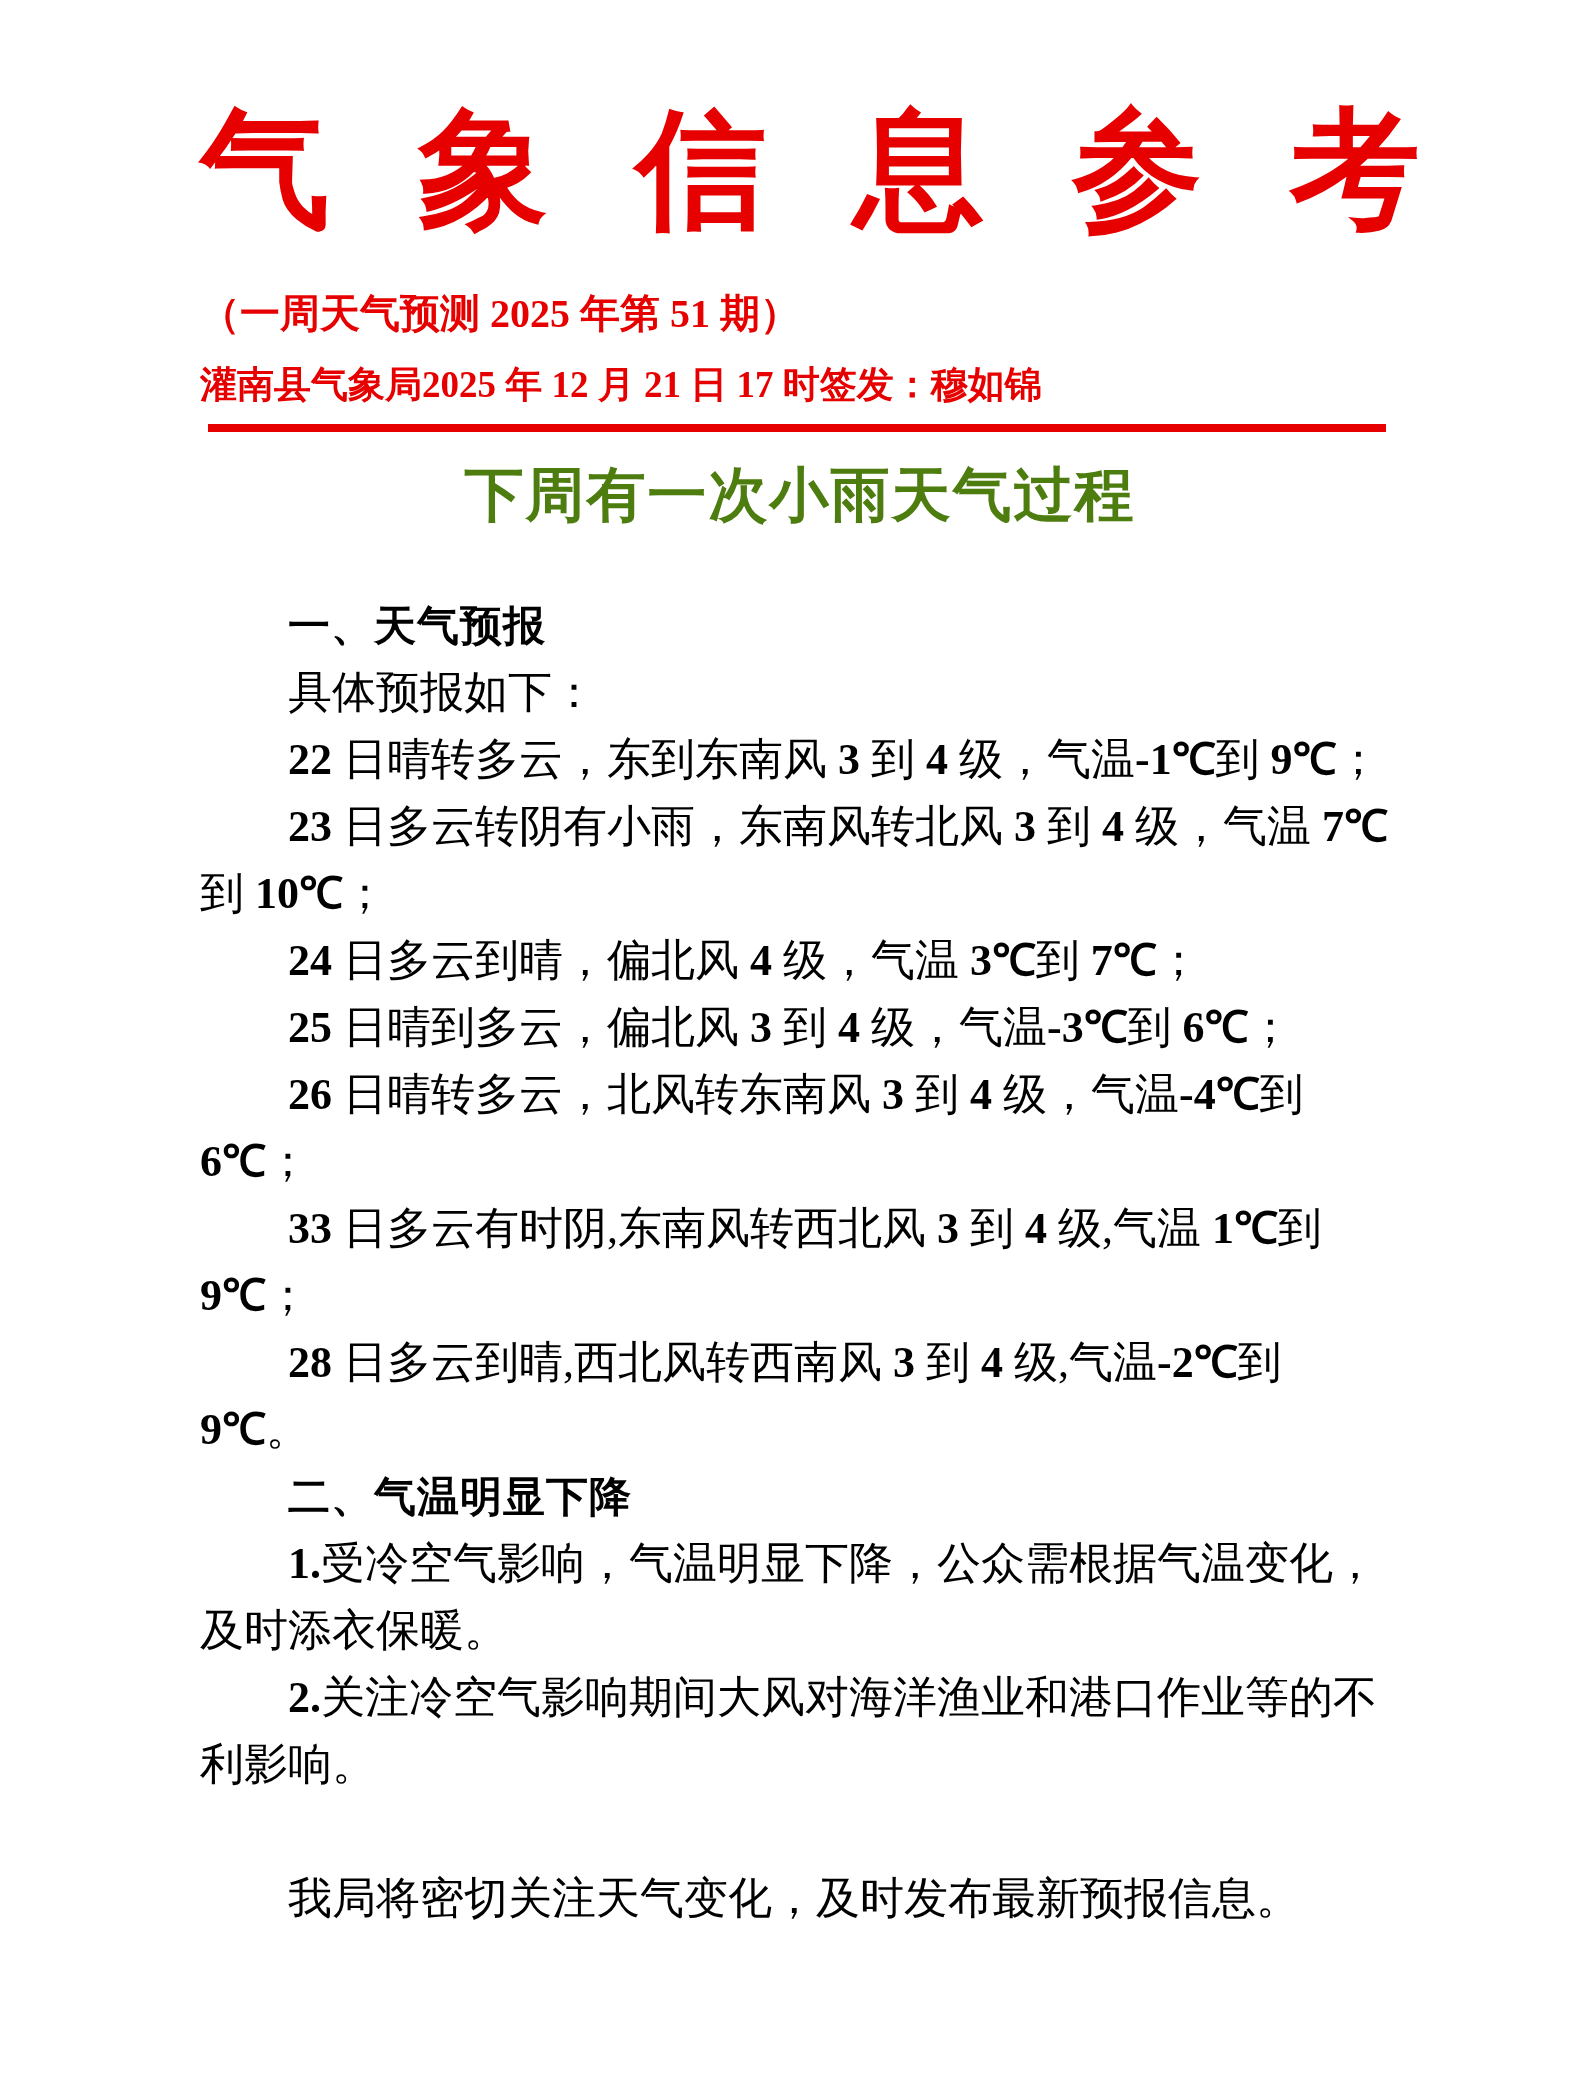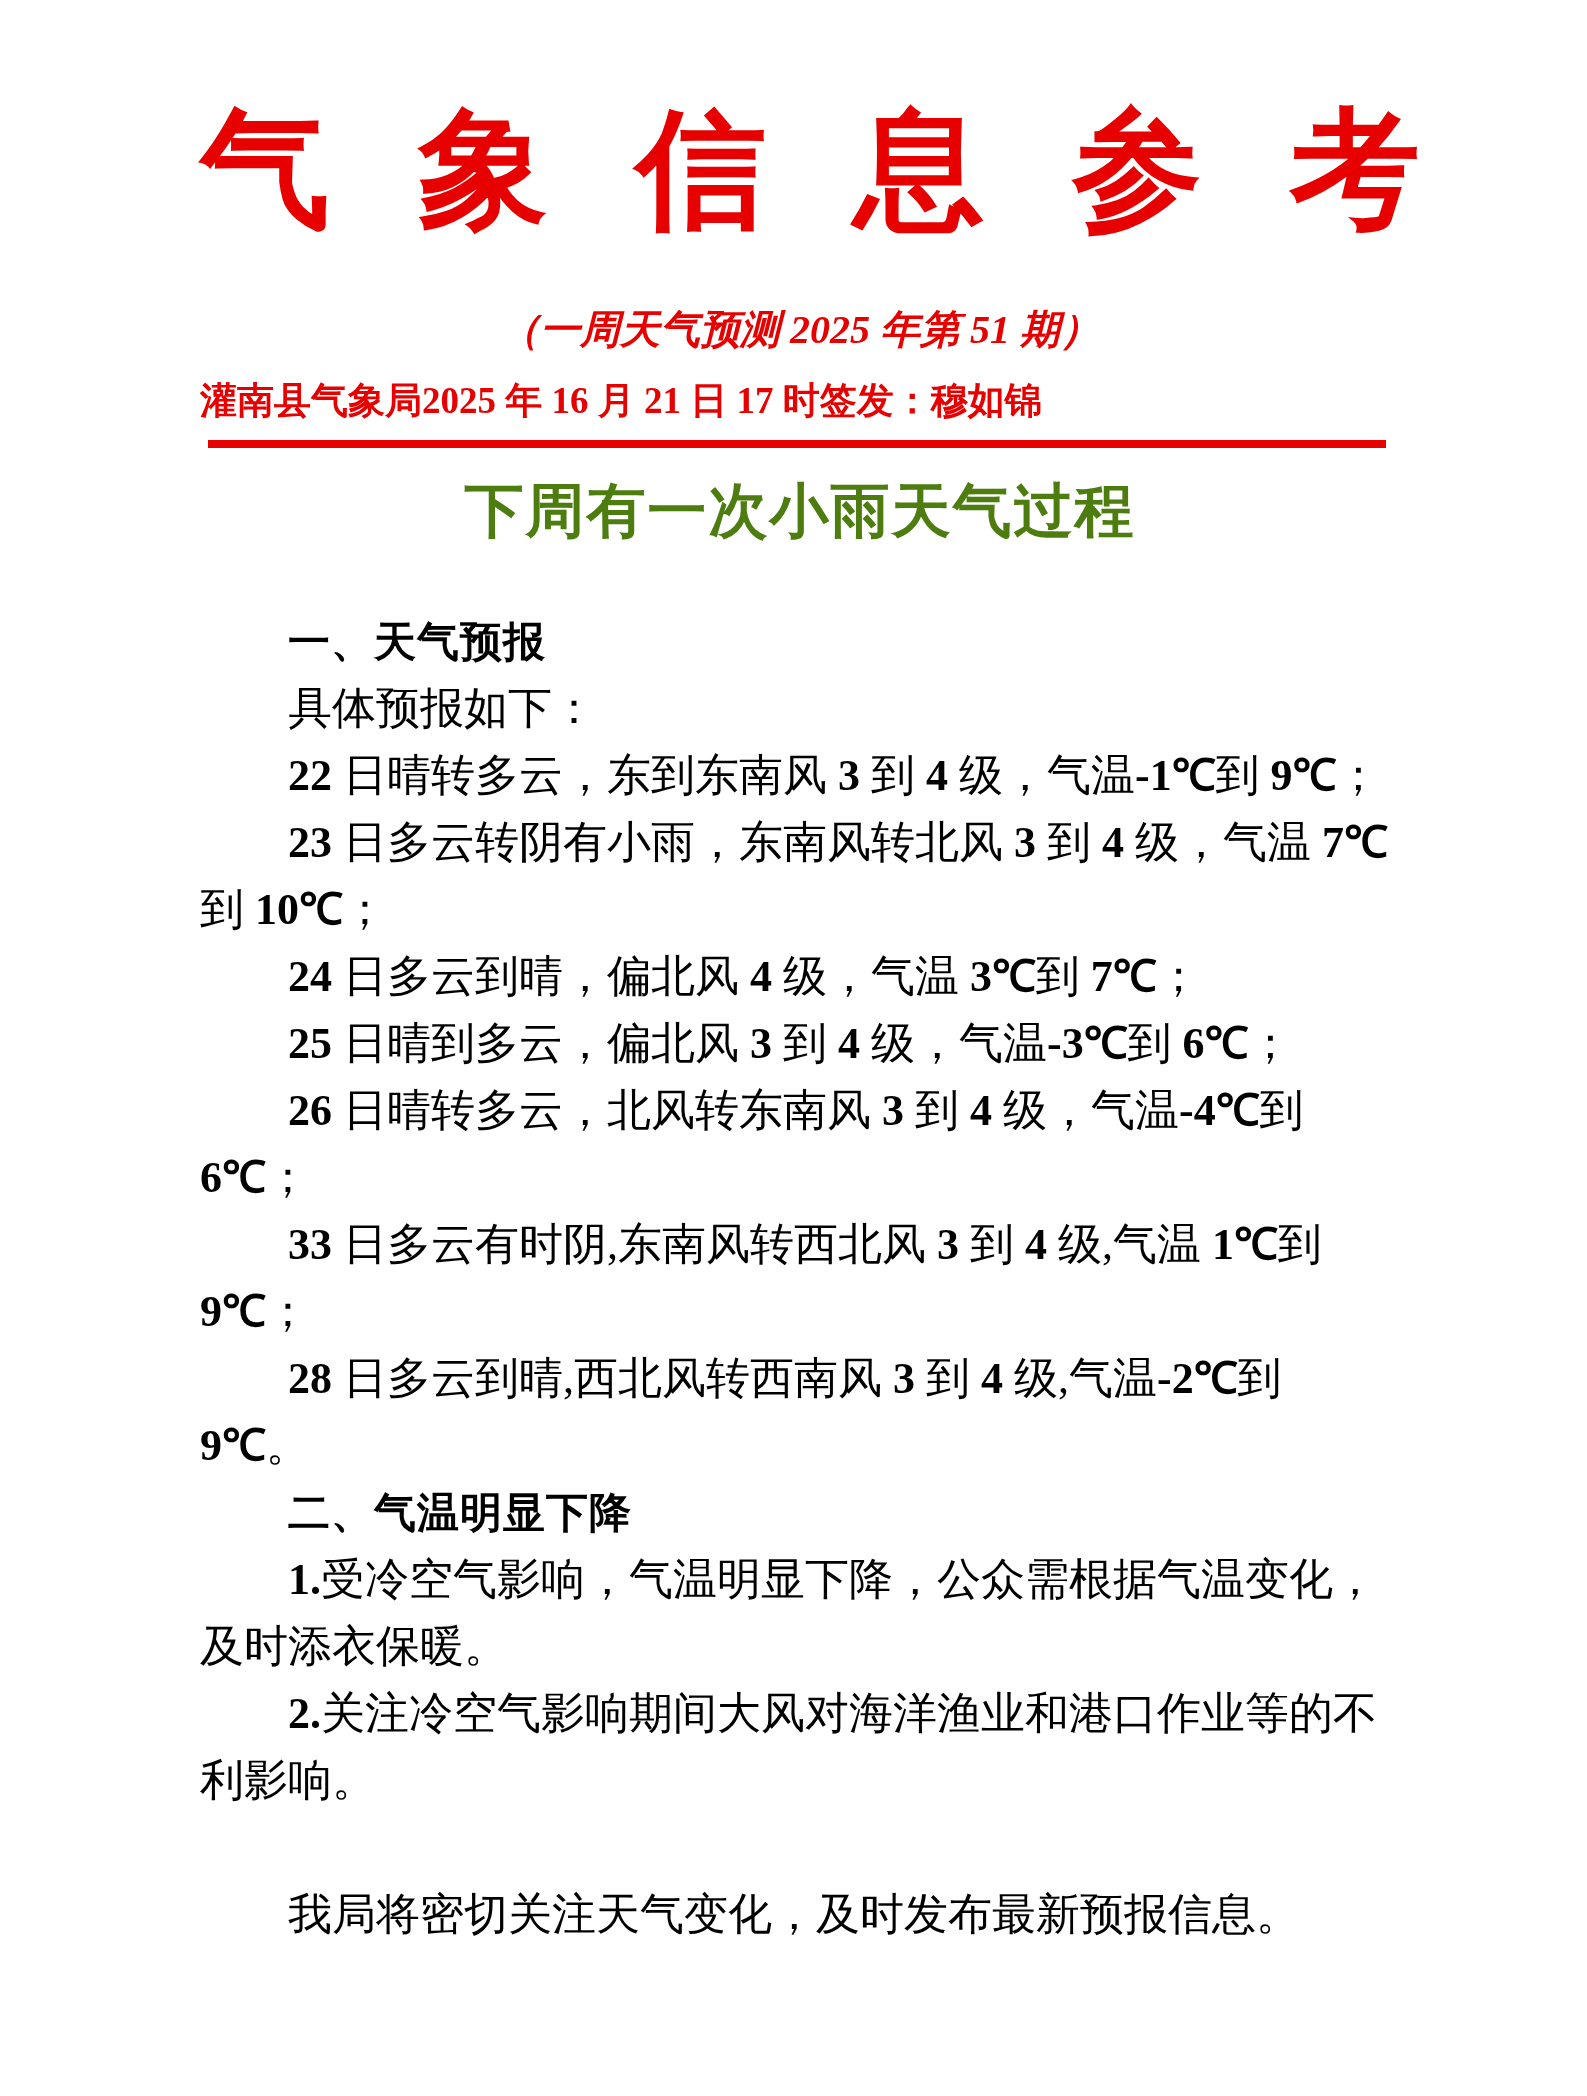--- a/index.html
+++ b/index.html
@@ -27,27 +27,25 @@
     margin-right: -88px; 
     font-size: 130px;
     line-height: 1.15;
     font-weight: bold;
     letter-spacing: 88px;
     text-align: center;
     color: #e60000;
     white-space: nowrap;
   }
   .subtitle {
-    margin-top: 56px;
+    margin-top: 40px;
     font-size: 40px;
     line-height: 56px;
     font-weight: bold;
-    text-align: center;
     color: #e60000;
-    font-style: italic;
   }
   .masthead-row {
     margin-top: 18px;
     display: flex;
     align-items: baseline;
     font-size: 37px;
     line-height: 50px;
     font-weight: bold;
     color: #e60000;
   }
@@ -97,21 +95,21 @@
 
 <div class="page">
   <div class="content">
 
     <div class="masthead-title">气象信息参考</div>
 
     <div class="subtitle">（一周天气预测 <b>2025</b> 年第 <b>51</b> 期）</div>
 
     <div class="masthead-row">
       <span>灌南县气象局</span>
-      <span><b>2025</b> 年 <b>16</b> 月 <b>21</b> 日 <b>17</b> 时</span>
+      <span><b>2025</b> 年 <b>12</b> 月 <b>21</b> 日 <b>17</b> 时</span>
       <span>签发：穆如锦</span>
     </div>
 
     <div class="header-rule"></div>
 
     <div class="doc-title">下周有一次小雨天气过程</div>
 
     <div class="body-flow">
 
       <p class="section-heading">一、天气预报</p>

